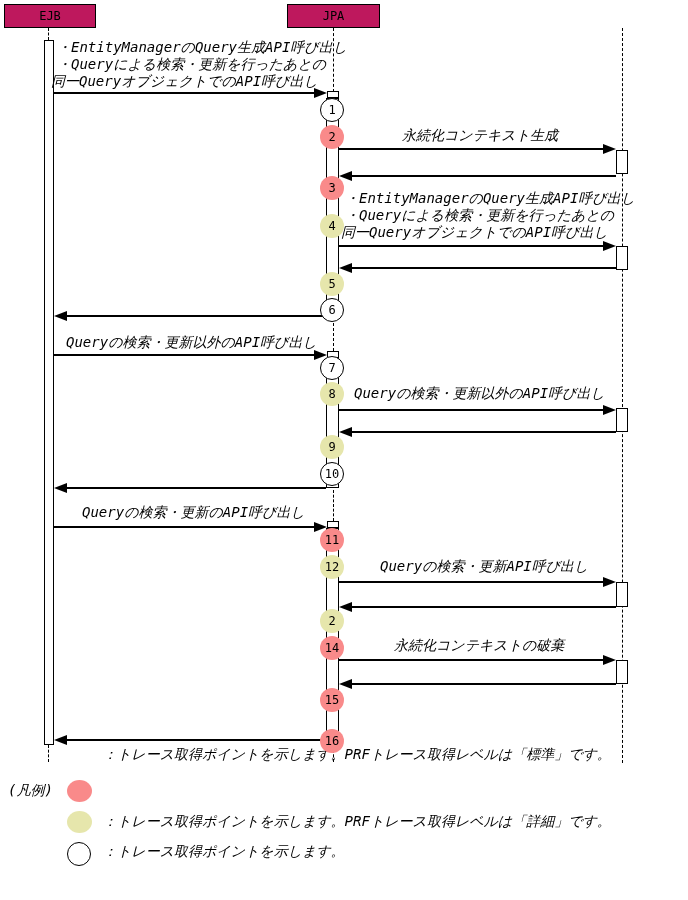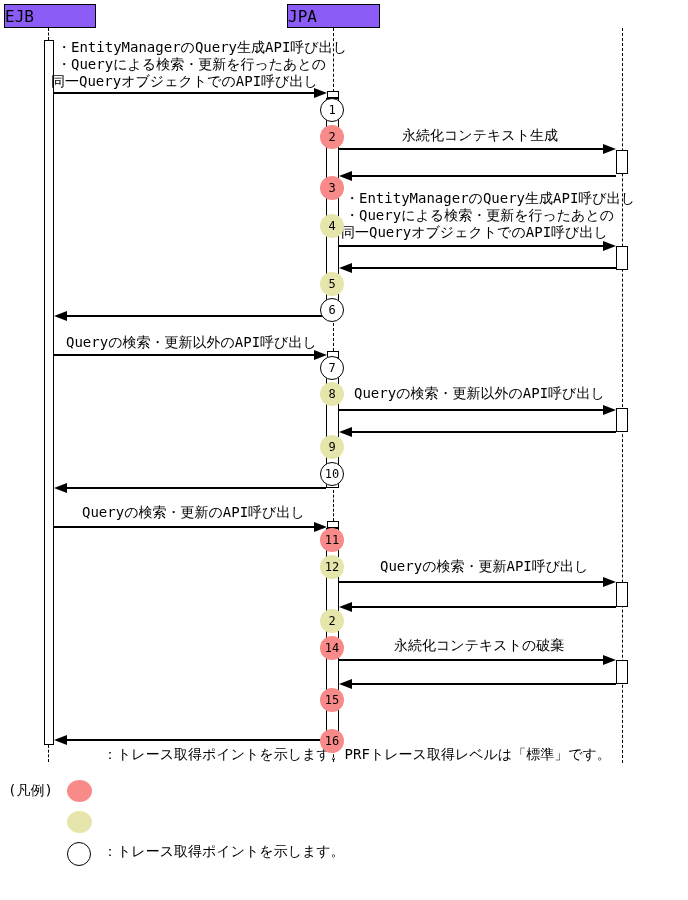--- a/index.html
+++ b/index.html
@@ -1,29 +1,29 @@
 <!DOCTYPE html>
 <html><head>
 <meta charset="utf-8">
 <style>
   html,body{margin:0;padding:0;background:#fff;}
   #stage{
     position:relative;width:688px;height:900px;background:#fff;overflow:hidden;
     font-family:"DejaVu Sans Mono", monospace;color:#000;
   }
   .box{
-    position:absolute;border:1px solid #000;background:#8b5cf6;box-sizing:border-box;
-    display:flex;align-items:center;font-size:16px;
+    position:absolute;border:1px solid #000;background:#be185d;box-sizing:border-box;
+    display:flex;align-items:center;justify-content:center;font-size:12px;
   }
   .lifeline{position:absolute;width:0;border-left:1px dashed #000;}
   .act{position:absolute;background:#fff;border:1px solid #000;box-sizing:border-box;}
   .mline{position:absolute;height:2px;background:#000;}
   .head-r{position:absolute;width:0;height:0;border-top:5px solid transparent;border-bottom:5px solid transparent;border-left:13px solid #000;}
   .head-l{position:absolute;width:0;height:0;border-top:5px solid transparent;border-bottom:5px solid transparent;border-right:13px solid #000;}
-  .lbl{position:absolute;font-size:14px;line-height:16px;white-space:nowrap;}
+  .lbl{position:absolute;font-size:14px;line-height:16px;white-space:nowrap;font-style:italic;}
   .tp{
     position:absolute;left:320px;width:24px;height:24px;border-radius:50%;box-sizing:border-box;
     display:flex;align-items:center;justify-content:center;font-size:12px;z-index:5;
   }
   .tp.standard{background:#F98A8A;}
   .tp.detail{background:#E6E6AC;}
   .tp.varies{background:#fff;border:1px solid #000;}
   .legend-dot{position:absolute;left:67px;width:25px;height:22px;border-radius:50%;}
   .legend-dot.standard{background:#F98A8A;}
   .legend-dot.detail{background:#E6E6AC;}
@@ -155,16 +155,17 @@
       <span>15</span>
     </div>
   <div class="tp standard" style="top:711px;margin-top:18px;">
       <span>16</span>
     </div>
 
   <div class="lbl" style="left:8px;top:782px;">(凡例)</div>
   <div class="legend-dot standard" style="top:780px;"></div>
   <div class="lbl" style="left:103px;top:746px;">：トレース取得ポイントを示します。PRFトレース取得レベルは「標準」です。</div>
   <div class="legend-dot detail" style="top:811px;"></div>
+  <div class="lbl" style="left:103px;top:813px;">：トレース取得ポイントを示します。PRFトレース取得レベルは「詳細」です。</div>
   <div class="legend-dot varies" style="top:842px;"></div>
   <div class="lbl" style="left:103px;top:843px;">：トレース取得ポイントを示します。</div>
 
 </div>
 
 </body></html>

